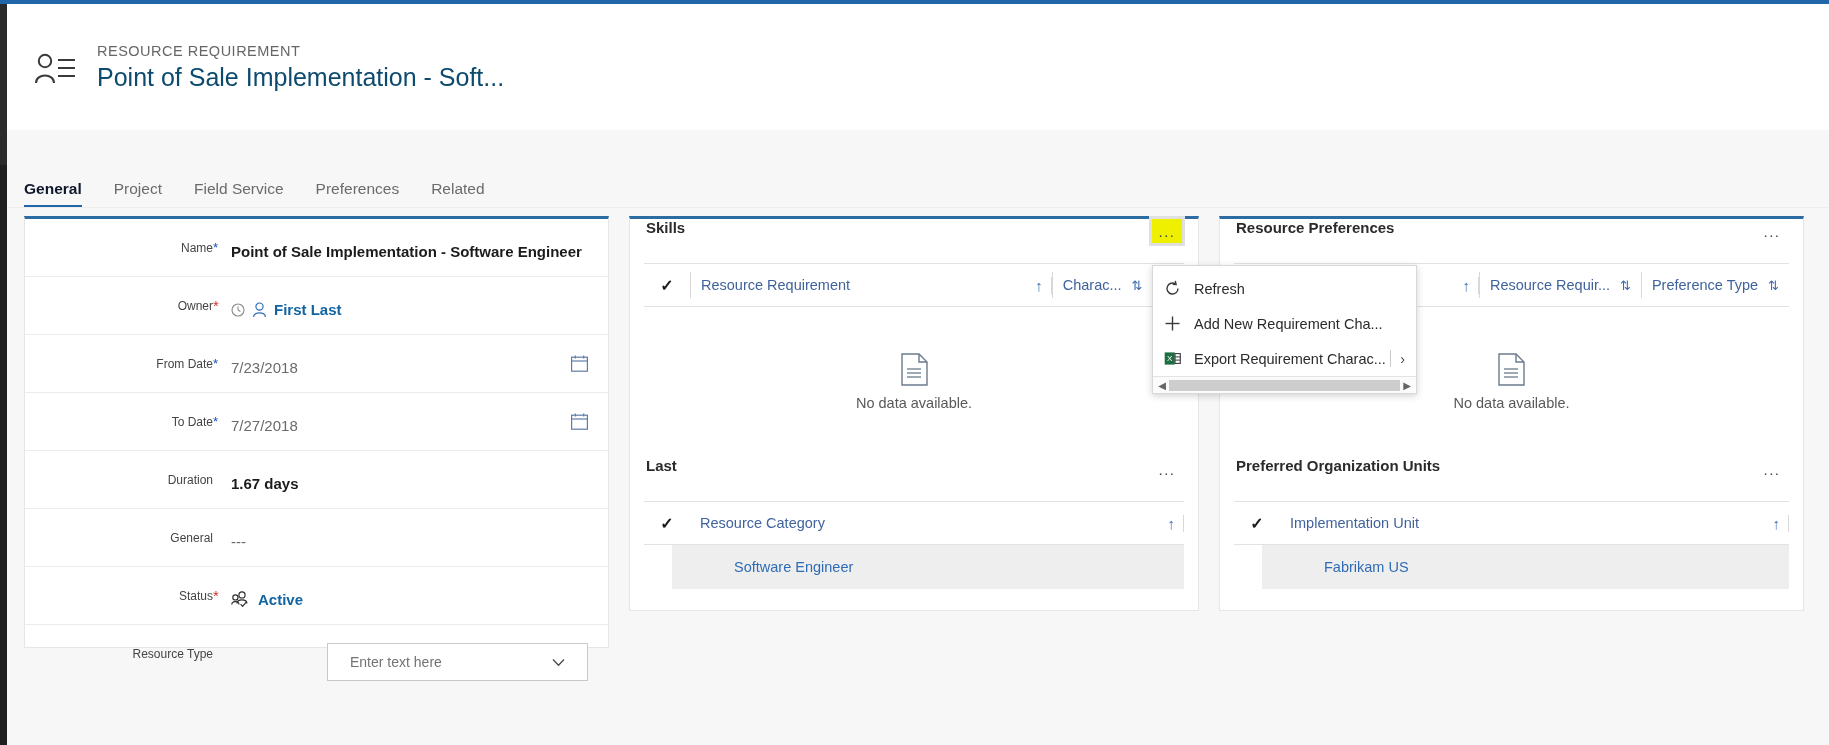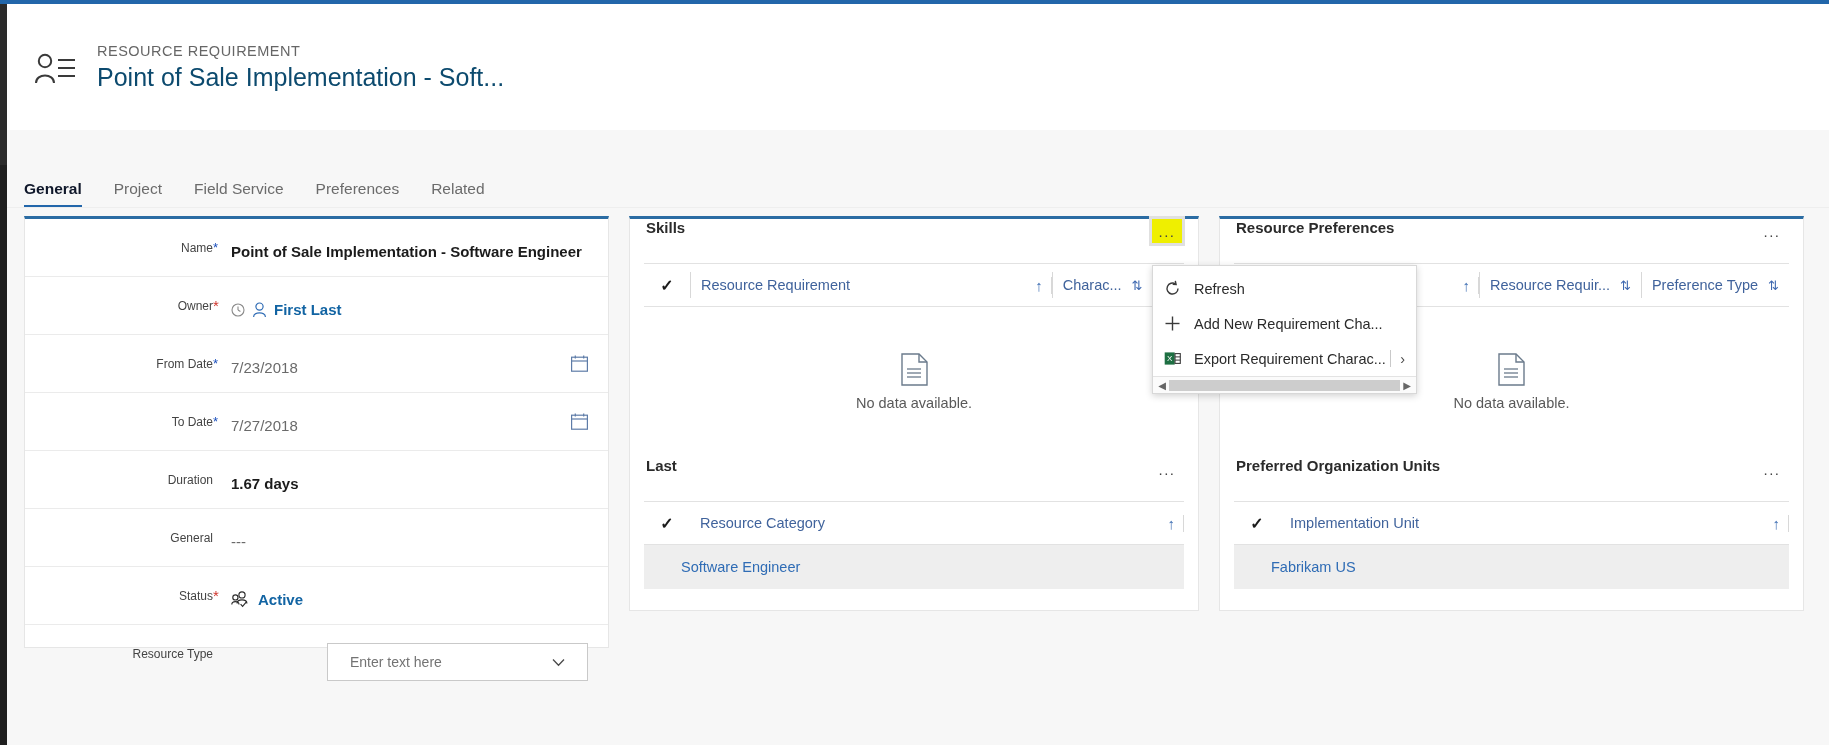--- a/index.html
+++ b/index.html
@@ -235,22 +235,23 @@
     justify-content: center;
     gap: 9px;
   }
   .empty-text { font-size: 14.5px; color: #595959; }
 
   .grid-row {
     height: 44px;
     display: flex;
     align-items: center;
     background: #eeeeee;
-    padding-left: 35px;
+    padding-left: 60px;
     font-size: 14.5px;
+    margin-left: 28px;
   }
   .grid-row .cell { color: #2f6cb5; padding-left: 2px; cursor: pointer; }
 
   
   .ctx-menu {
     position: absolute;
     left: 1152px;
     top: 265px;
     width: 265px;
     background: #ffffff;

